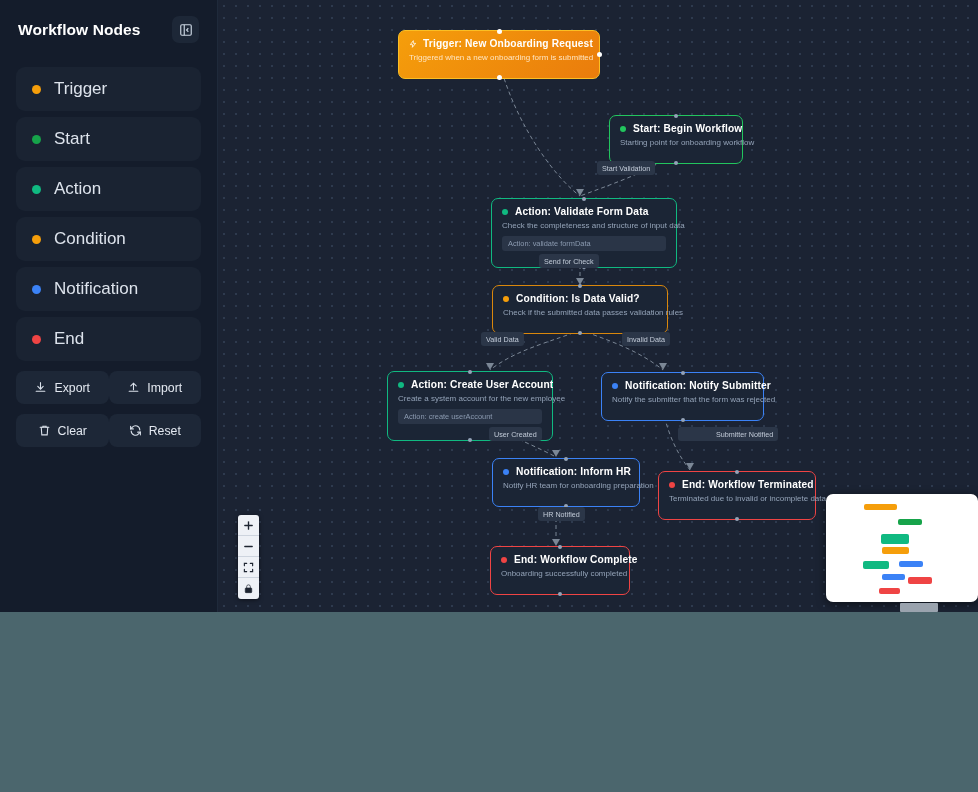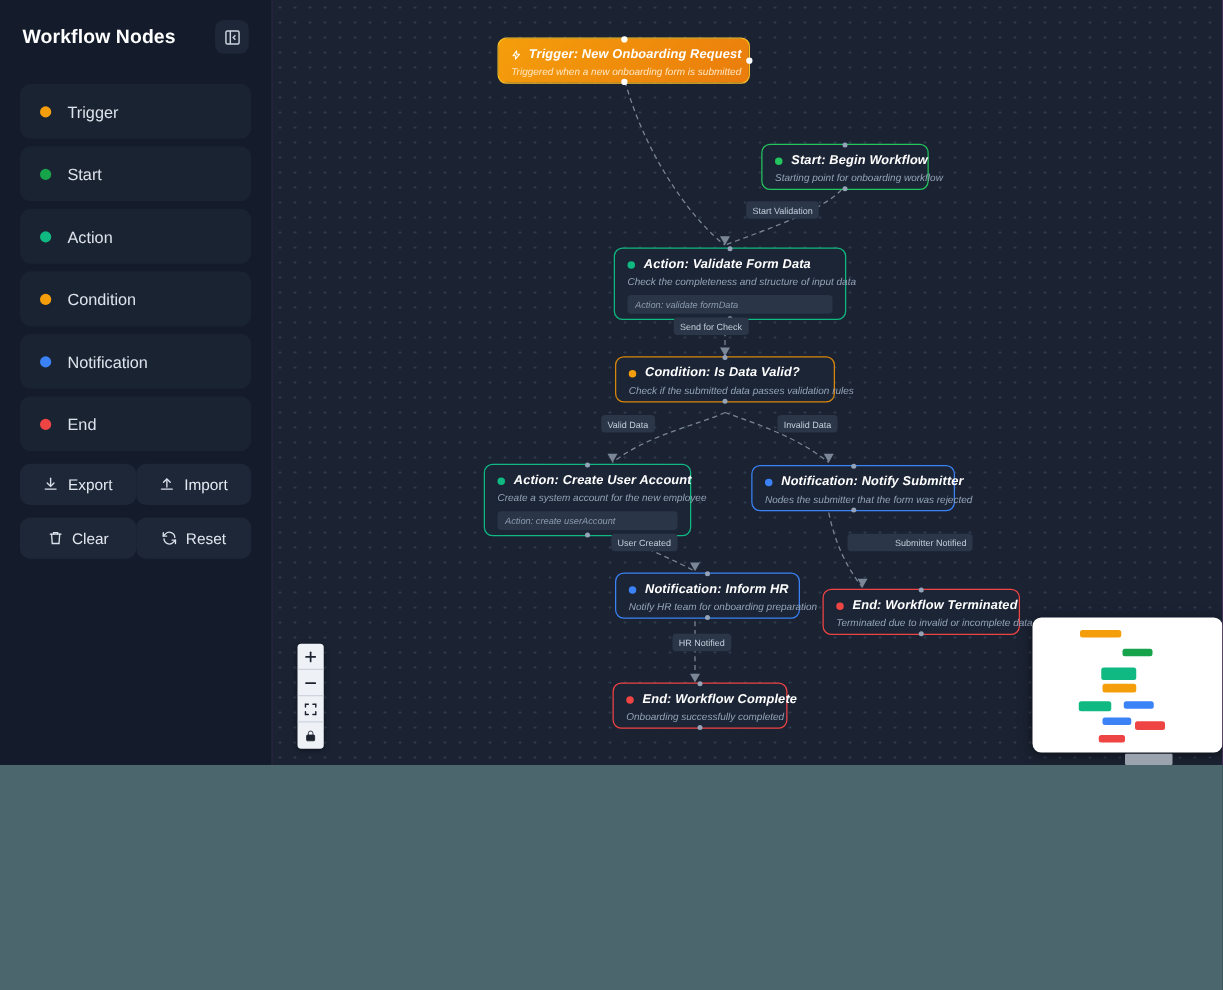--- a/index.html
+++ b/index.html
@@ -43,21 +43,21 @@
     height: 44px; border-radius: 9px;
     background: #1a2332;
     display: flex; align-items: center;
     padding: 0 16px; margin-bottom: 6px;
     cursor: grab;
   }
   .node-dot {
     width: 9px; height: 9px; border-radius: 50%;
     margin-right: 13px; flex: 0 0 9px;
   }
-  .node-label { font-size: 13px; color: #dde3ec; }
+  .node-label { font-size: 17px; color: #dde3ec; }
 
   .btn-row { display: flex; margin-top: 10px; }
   .side-btn {
     flex: 1; height: 33px; border-radius: 8px;
     background: #1d2737; color: #e3e8f0;
     display: flex; align-items: center; justify-content: center;
     gap: 7px; font-size: 12.3px; cursor: pointer;
     border: none;
     font-family: "Liberation Sans", sans-serif;
   }
@@ -73,24 +73,23 @@
   #dots {
     position: absolute; inset: 0;
     background-image: radial-gradient(circle, #2e3a4e 1px, transparent 1.1px);
     background-size: 12px 12px;
   }
   #edges { position: absolute; inset: 0; }
 
   .wf-node {
     position: absolute;
     border-radius: 7px;
-    padding: 7px 10px 4px 10px;
+    padding: 7px 10px 16px 10px;
     background: #1b2535;
     border: 1.5px solid #33415a;
-    font-style: italic;
   }
   .wf-title {
     font-size: 10.2px; font-weight: bold; color: #ffffff;
     display: flex; align-items: center; white-space: nowrap;
     letter-spacing: .15px;
   }
   .wf-dot {
     width: 6px; height: 6px; border-radius: 50%;
     margin-right: 7px; flex: 0 0 6px;
   }
@@ -331,21 +330,21 @@
           <div class="wf-desc">Create a system account for the new employee</div>
           <div class="wf-code">Action: create userAccount</div>
           <span class="handle top"></span>
           <span class="handle bot"></span>
         </div>
         <div class="wf-node n-notif" style="left: 383px; top: 372px; width: 163px;">
           <div class="wf-title">
             <span class="wf-dot" style="background:#3b82f6"></span>
             <span>Notification: Notify Submitter</span>
           </div>
-          <div class="wf-desc">Nodes the submitter that the form was rejected</div>
+          <div class="wf-desc">Notify the submitter that the form was rejected</div>
           <span class="handle top"></span>
           <span class="handle bot"></span>
         </div>
         <div class="wf-node n-notif" style="left: 274px; top: 458px; width: 148px;">
           <div class="wf-title">
             <span class="wf-dot" style="background:#3b82f6"></span>
             <span>Notification: Inform HR</span>
           </div>
           <div class="wf-desc">Notify HR team for onboarding preparation</div>
           <span class="handle top"></span>

